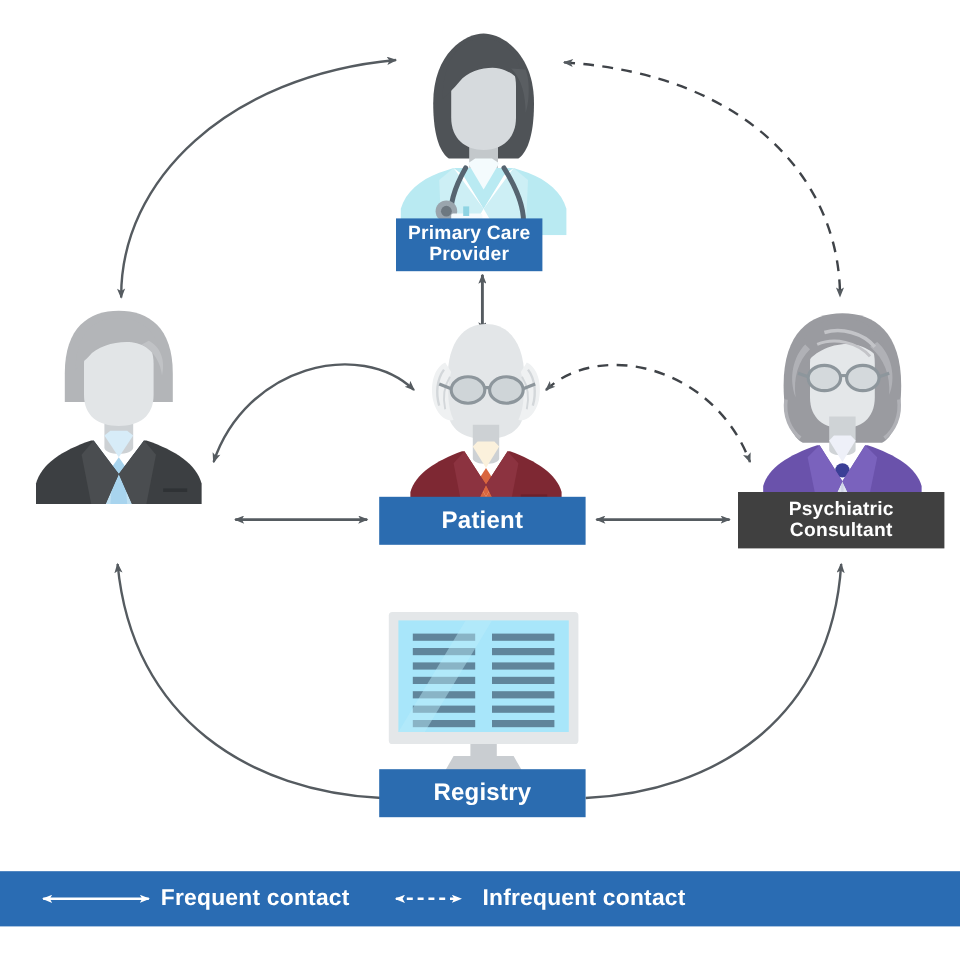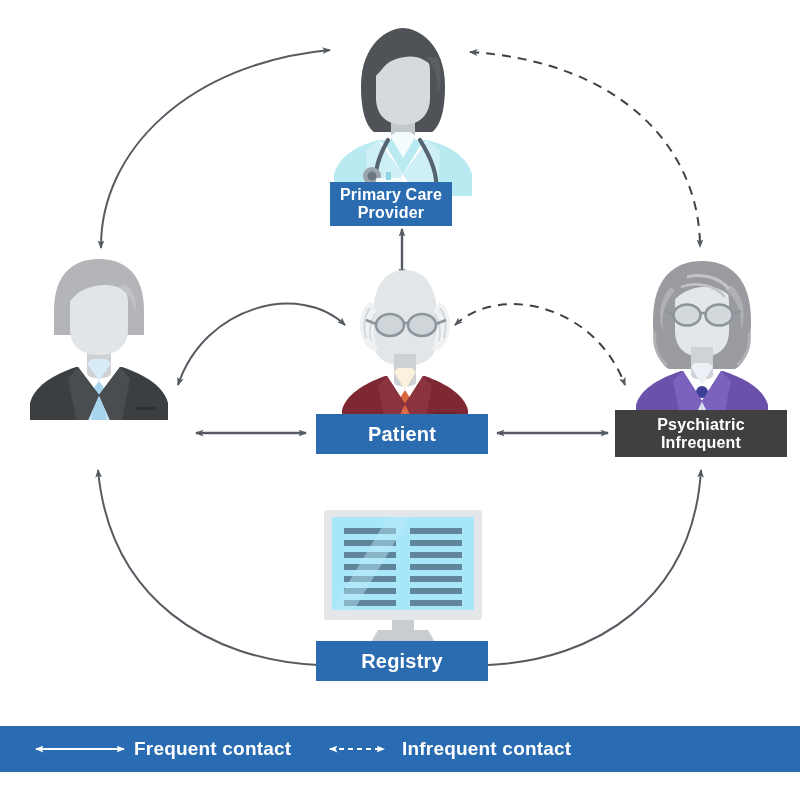--- a/index.html
+++ b/index.html
@@ -218,21 +218,21 @@
 
       <path d="M58,116 L77,146 L68,165 L56,165 L48,126 Z" fill="#7a62bd"></path>
       <path d="M96,116 L77,146 L86,165 L98,165 L106,126 Z" fill="#7a62bd"></path>
 
       <path d="M66,112 L77,130 L88,112 L84,108 L70,108 Z" fill="#eef0f8"></path>
     </svg>
   </div>
   <div class="lbl two lbl-psych" style="left:615px;top:410px;width:172px;height:47px;">
     <span>
       <span>Psychiatric</span><br>
-      <span>Infrequent</span>
+      <span>Consultant</span>
     </span>
   </div>
 
   <div class="node" style="left:318px;top:508px;width:170px;height:136px;">
     <svg class="figure" width="170" height="136" viewBox="0 0 170 136">
 
       <rect x="6" y="2" width="158" height="110" rx="3" fill="#e4e7e9"></rect>
 
       <rect x="14" y="9" width="142" height="93" fill="#a8e6fa"></rect>
 

